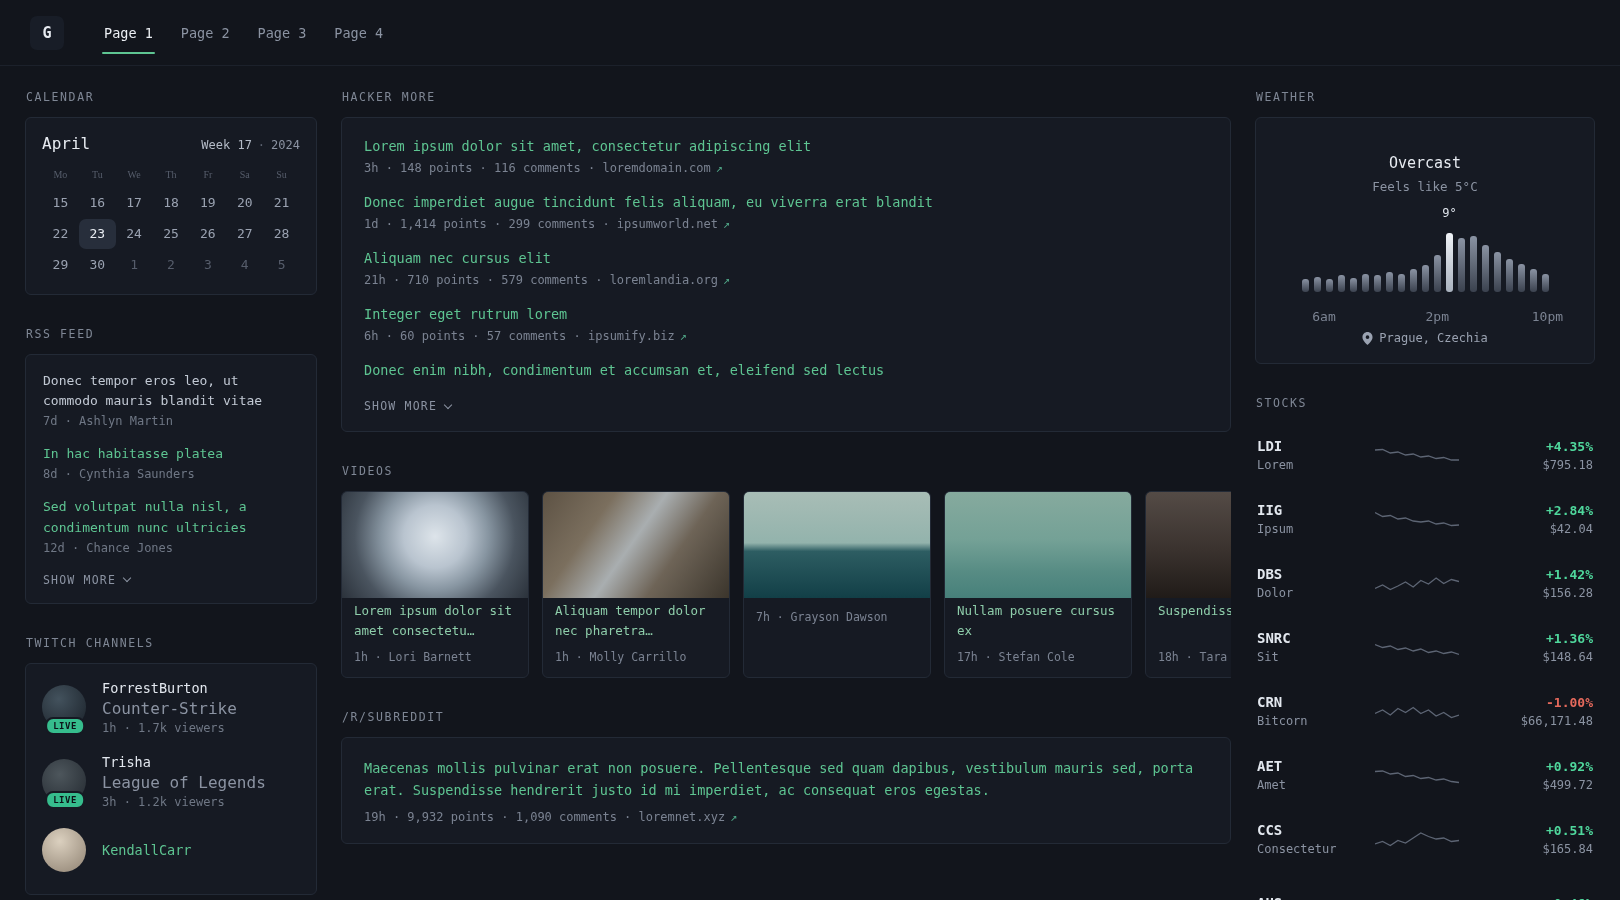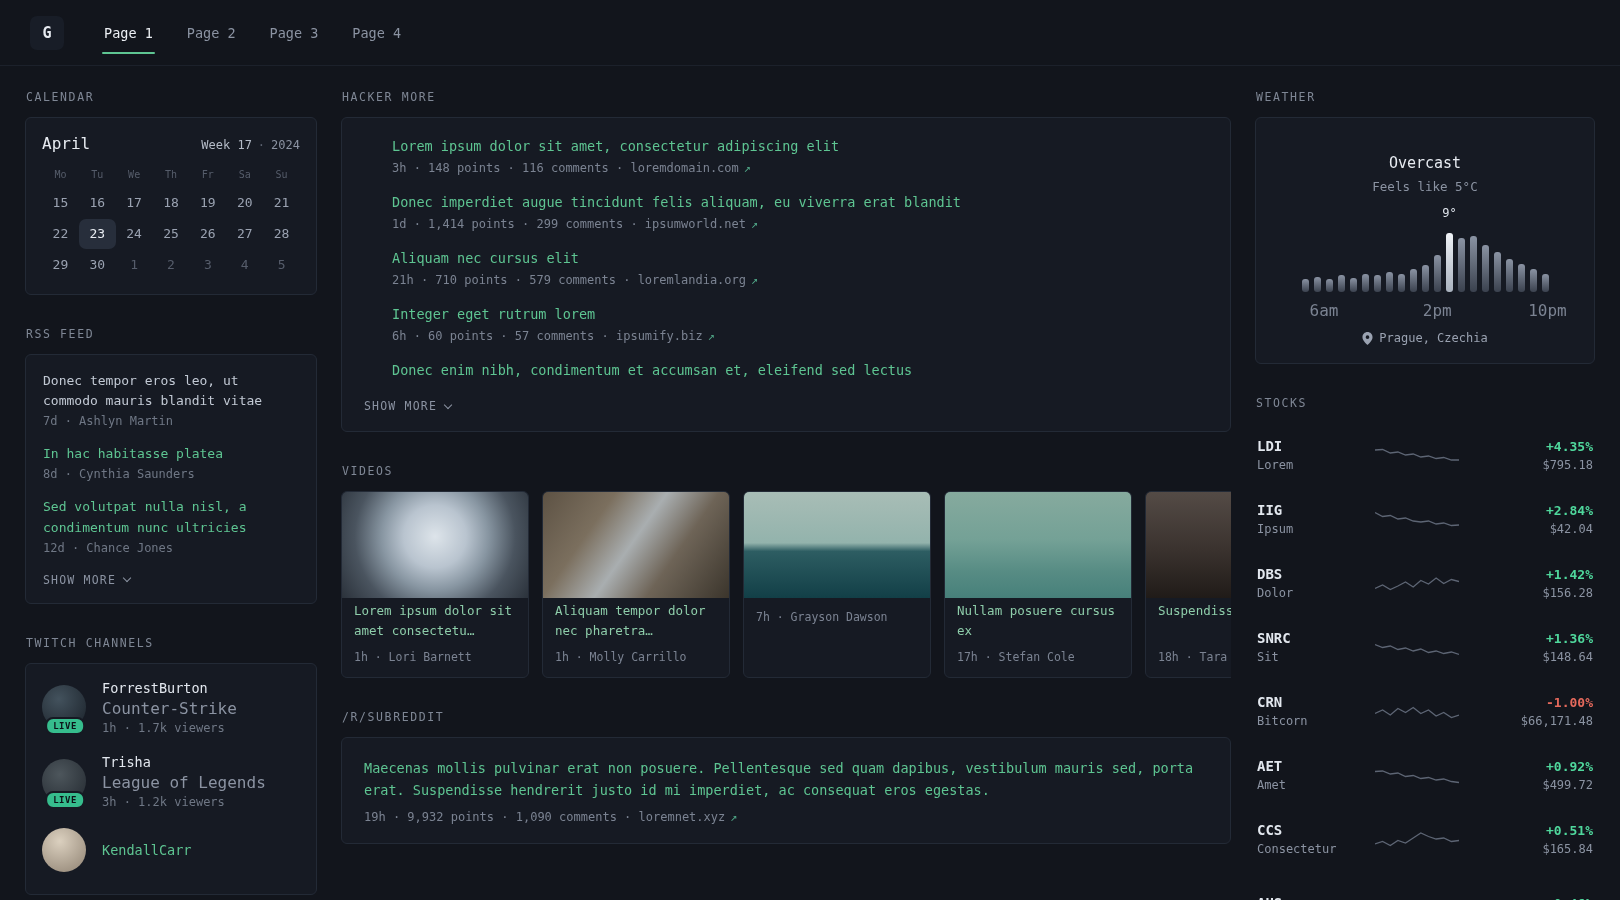--- a/index.html
+++ b/index.html
@@ -11,41 +11,41 @@
   }
   body {
     background:var(--bg); color:var(--text);
     font-family:"DejaVu Sans Mono","Liberation Mono",monospace; font-size:13px;
   }
   [data-interactable="true"] { cursor:pointer; }
 
   
   .topbar { height:66px; display:flex; align-items:center; padding:0 30px; border-bottom:1px solid #1c212b; gap:38px; }
   .logo { width:34px; height:34px; border-radius:7px; background:#181d27; display:flex; align-items:center; justify-content:center; color:#e8ecf2; font-size:15px; font-weight:bold; }
-  .tabs { display:flex; gap:30px; align-items:center; }
+  .tabs { display:flex; gap:24px; align-items:center; }
   .tab { color:var(--muted); font-size:13.5px; position:relative; padding:4px 2px; }
   .tab.active { color:#edf0f5; }
   .tab.active::after { content:''; position:absolute; left:0; right:0; bottom:-9px; height:2px; background:var(--accent); border-radius:1px; }
 
   
   .content { display:grid; grid-template-columns:292px 890px 340px; column-gap:24px; padding:24px 25px 0; align-items:start; }
   .widget { margin-bottom:32px; }
   .wlabel { font-size:11.5px; letter-spacing:1.6px; color:#7f8795; margin:0 0 13px 1px; font-weight:normal; }
   .card { background:var(--card); border:1px solid var(--border); border-radius:6px; }
 
   
   .cal-card { padding:16px 16px 14px; }
   .cal-head { display:flex; justify-content:space-between; align-items:baseline; }
   .cal-month { font-size:16px; color:#e7ebf1; }
   .cal-meta { font-size:12px; }
   .cal-week { color:#b4bbc7; }
   .cal-sep { color:#5b6270; margin:0 6px; }
   .cal-year { color:var(--muted); }
   .cal-grid { display:grid; grid-template-columns:repeat(7,1fr); text-align:center; }
-  .cal-dayhead { margin-top:16px; font-size:10px; color:#565d6b; }
+  .cal-dayhead { margin-top:16px; font-size:10px; color:#565d6b;font-family:Liberation Serif, serif; }
   .cal-dates { margin-top:8px; row-gap:1px; }
   .cal-date { height:30px; line-height:30px; font-size:13px; color:#9aa2b1; border-radius:7px; }
   .cal-date.current { background:#272e3b; color:#e8ecf2; }
   .cal-date.muted { color:#565d6b; }
 
   
   .rss-card { padding:16px 17px 14px; }
   .rss-item { margin-bottom:16px; }
   .rss-title { color:var(--accent); font-size:13px; line-height:1.55; }
   .rss-title.visited { color:#c2c9d4; }
@@ -61,21 +61,21 @@
   .tw-avatar { width:44px; height:44px; border-radius:50%; background:#2a313a; }
   .live-badge { display:none; position:absolute; bottom:-6px; left:50%; transform:translateX(-50%); background:#36bd8d; color:#0d1117; font-size:9px; font-weight:bold; padding:2px 6px; border-radius:8px; letter-spacing:.5px; border:2px solid var(--card); }
   .live-badge.show { display:inline-block; }
   .tw-name { font-size:13.5px; color:#e2e7ee; }
   .tw-name.accent { color:var(--accent); }
   .tw-game { font-size:16px; color:var(--muted); margin-top:3px; }
   .tw-meta { font-size:12px; color:var(--dim); margin-top:3px; }
 
   
   .hn-card { padding:20px 22px 16px; }
-  .hn-item { margin-bottom:19px;margin-left:28px; }
+  .hn-item { margin-bottom:19px; }
   .hn-title { color:var(--accent); font-size:13.5px; }
   .hn-meta { color:#7b8392; font-size:12px; margin-top:7px; }
   .ext { color:#4fa586; margin-left:5px; font-size:12px; }
 
   
   .vid-row { display:flex; gap:13px; overflow:hidden; }
   .vid-card { width:188px; flex:none; background:var(--card); border:1px solid var(--border); border-radius:6px; overflow:hidden; }
   .vid-thumb { height:106px; background:#333a44; }
   .vid-info { padding:3px 12px 13px; }
   .vid-title { color:#8ecdaa; font-size:12.5px; line-height:1.6; height:40px; overflow:hidden; }
@@ -89,21 +89,21 @@
   
   .weather-card { padding:16px 16px 18px; text-align:center; }
   .w-cond { font-size:15px; color:#e7ebf1; margin-top:20px; }
   .w-feels { font-size:12.5px; color:var(--muted); margin-top:7px; }
   .wchart { position:relative; margin-top:10px; padding-top:24px; }
   .wtemp { position:absolute; top:2px; left:50%; transform:translateX(-50%); font-size:12px; color:#dfe4ec; }
   .wbars { display:flex; align-items:flex-end; justify-content:center; gap:5px; height:64px; }
   .wbar { width:7px; border-radius:3px; background:linear-gradient(180deg,#8a93a3,#3a414e); }
   .wbar.hl { background:linear-gradient(180deg,#f0f3f7,#a9b2be); }
   .wtimes { position:relative; height:14px; margin-top:9px; }
-  .wtime { position:absolute; transform:translateX(-50%); font-size:16px; color:#7b8392; }
+  .wtime { position:absolute; transform:translateX(-50%); font-size:13px; color:#7b8392;margin-top:8px; }
   .w-loc { display:flex; justify-content:center; align-items:center; gap:6px; margin-top:16px; color:#9aa2b1; font-size:12px; }
   .pin { width:11px; height:13px; fill:#9aa2b1; flex:none; }
 
   
   .stock-row { display:flex; align-items:center; height:64px; padding:0 2px; }
   .stock-left { width:96px; flex:none; }
   .stock-sym { font-size:14px; font-weight:bold; color:#e2e7ee; }
   .stock-name { font-size:12px; color:var(--muted); margin-top:4px; }
   .stock-spark { flex:1; display:flex; justify-content:center; align-items:center; }
   .stock-right { width:112px; flex:none; text-align:right; }

